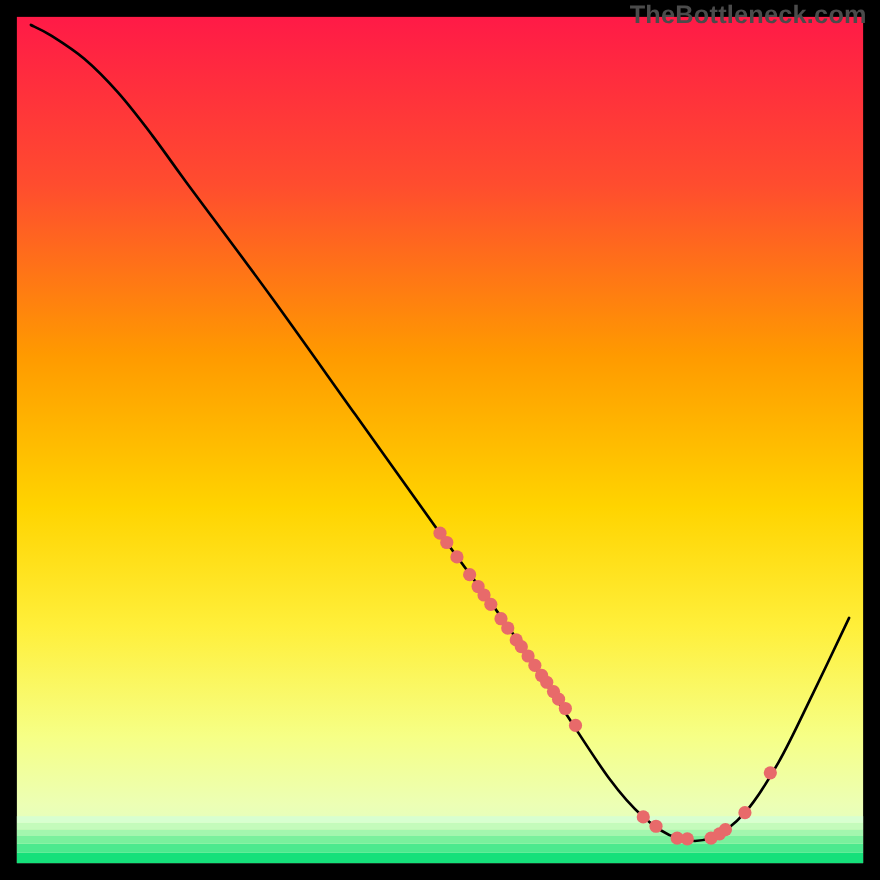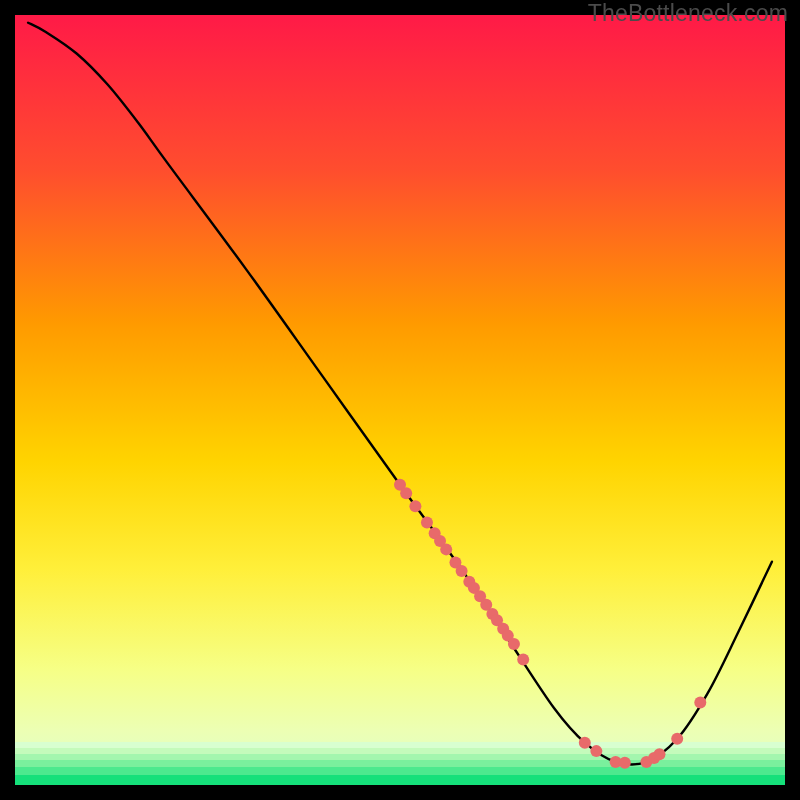--- a/index.html
+++ b/index.html
@@ -22,21 +22,21 @@
     top: 15px;
     width: 770px;
     height: 770px;
     overflow: hidden;
   }
   .watermark {
     position: absolute;
     top: 0px;
     right: 12px;
     font-size: 23px;
-    font-weight: 400;
+    font-weight: 700;
     color: #4b4b4b;
     letter-spacing: 0.2px;
     font-family: Arial, Helvetica, sans-serif;
   }
   svg { display: block; }
 </style>
 </head>
 <body>
 
 <div class="stage">

